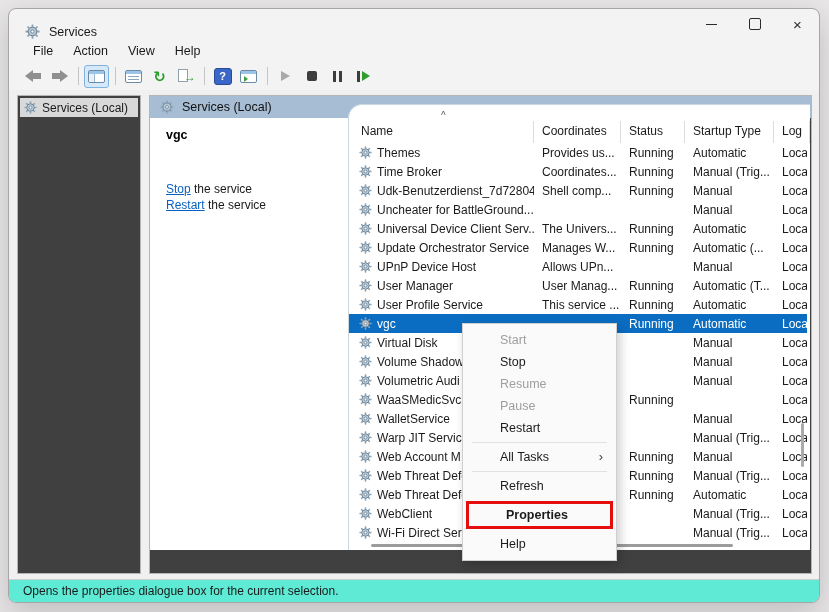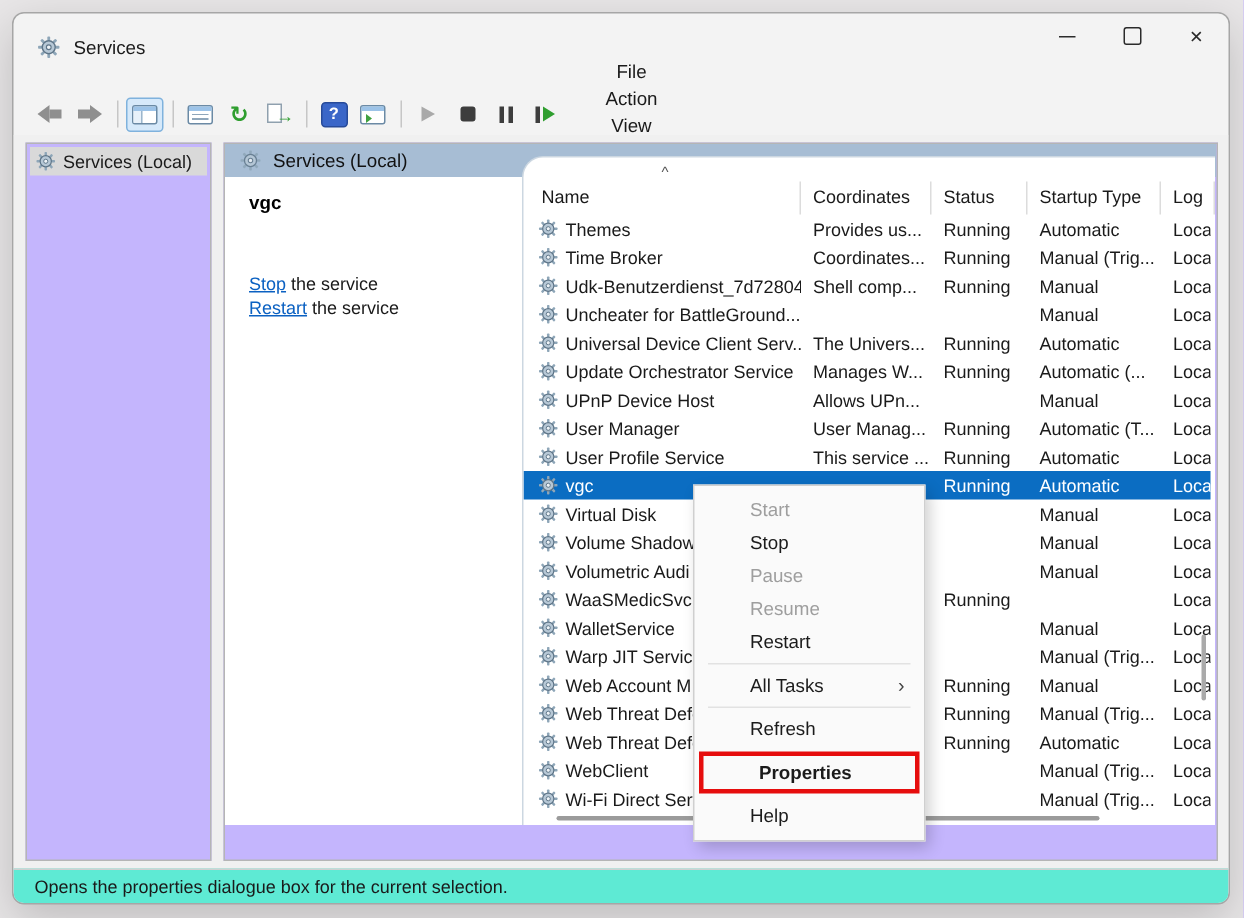--- a/index.html
+++ b/index.html
@@ -20,21 +20,21 @@
   }
   
   .titlebar{height:30px;display:flex;align-items:flex-end;padding-left:16px;}
   .titlebar .title{margin-left:9px;font-size:12.5px;color:var(--text);}
   .win-controls{margin-left:auto;display:flex;height:100%;}
   .wc{width:43px;height:100%;display:flex;align-items:center;justify-content:center;color:#2b2b2b;}
   .min-glyph{width:11px;height:1px;background:#2b2b2b;display:block;}
   .max-glyph{width:10px;height:10px;border:1px solid #2b2b2b;border-radius:2px;display:block;}
   .close-glyph{font-size:15px;line-height:1;}
   
-  .menubar{height:23px;display:flex;align-items:center;padding-left:14px;flex-direction:column;}
+  .menubar{height:23px;display:flex;align-items:center;padding-left:14px;}
   .menu-item{padding:2px 10px;font-size:12.5px;color:var(--text);}
   
   .toolbar{height:28px;display:flex;align-items:center;padding-left:12px;border-bottom:1px solid #dadada;}
   .tbtn{width:25px;height:23px;display:flex;align-items:center;justify-content:center;margin-right:1px;box-sizing:border-box;}
   .tbtn.active{background:#d6e9fa;border:1px solid #7fb2dd;border-radius:3px;}
   .tsep{width:1px;height:18px;background:#c6c6c6;margin:0 5px;}
   .arr{position:relative;width:17px;height:12px;}
   .arr .head{position:absolute;top:0;width:0;height:0;border-top:6px solid transparent;border-bottom:6px solid transparent;}
   .arr.left .head{left:0;border-right:8px solid #8f8f8f;}
   .arr.left .shaft{position:absolute;left:8px;top:3px;width:8px;height:6px;background:#8f8f8f;}
@@ -54,21 +54,21 @@
   .help-badge{width:16px;height:15px;background:#3a66c8;border:1px solid #274a99;color:#fff;border-radius:3px;
     font-size:11px;font-weight:bold;display:flex;align-items:center;justify-content:center;}
   .play{width:0;height:0;border-top:5px solid transparent;border-bottom:5px solid transparent;}
   .play.gray{border-left:9px solid #a9a9a9;}
   .play.green{border-left:8px solid #2f9e2f;}
   .stopsq{width:10px;height:10px;background:#3d3d3d;border-radius:2px;}
   .pbar{width:3px;height:11px;background:#3d3d3d;margin:0 1.5px;}
   .rbar{width:3px;height:11px;background:#3d3d3d;margin-right:2px;}
   
   .content{position:absolute;top:81px;left:0;right:0;bottom:22px;background:#f0f0f0;}
-  .panel{background:#c4b5fd;border:1px solid #b5b5b5;box-sizing:border-box;}
+  .panel{background:#404040;border:1px solid #b5b5b5;box-sizing:border-box;}
   .left-panel{position:absolute;left:8px;top:5px;bottom:6px;width:124px;}
   .tree-item{height:19px;margin:2px 2px;display:flex;align-items:center;gap:5px;padding-left:4px;font-size:12px;color:var(--text);white-space:nowrap;overflow:hidden;}
   .tree-item.selected{background:#d9d9d9;}
   .main-panel{position:absolute;left:140px;right:7px;top:5px;bottom:6px;overflow:hidden;}
   .blue-header{position:absolute;left:0;top:0;right:0;height:22px;background:var(--hdrblue);
     display:flex;align-items:center;gap:8px;padding-left:10px;font-size:12.5px;color:#111;z-index:1;}
   .blue-header .gearwrap{opacity:.85;}
   .info{position:absolute;left:0;top:22px;width:198px;bottom:23px;padding:10px 0 0 16px;box-sizing:border-box;z-index:1;background:#fff;}
   .svc-name{font-weight:bold;font-size:12.5px;color:#000;}
   .svc-links{margin-top:39px;font-size:12px;color:var(--text);line-height:16px;}
@@ -562,22 +562,22 @@
 
   </div>
 
   <div class="statusbar">
     <span>Opens the properties dialogue box for the current selection.</span>
   </div>
 
   <div class="context-menu">
       <div class="cm-item disabled"><span>Start</span></div>
       <div class="cm-item"><span>Stop</span></div>
+      <div class="cm-item disabled"><span>Resume</span></div>
       <div class="cm-item disabled"><span>Pause</span></div>
-      <div class="cm-item disabled"><span>Resume</span></div>
       <div class="cm-item"><span>Restart</span></div>
       <div class="cm-sep"></div>
       <div class="cm-item"><span>All Tasks</span><span class="cm-arrow">›</span></div>
       <div class="cm-sep"></div>
       <div class="cm-item"><span>Refresh</span></div>
       <div class="red-box">
         <div class="cm-item bold"><span>Properties</span></div>
       </div>
       <div class="cm-item"><span>Help</span></div>
     </div>

